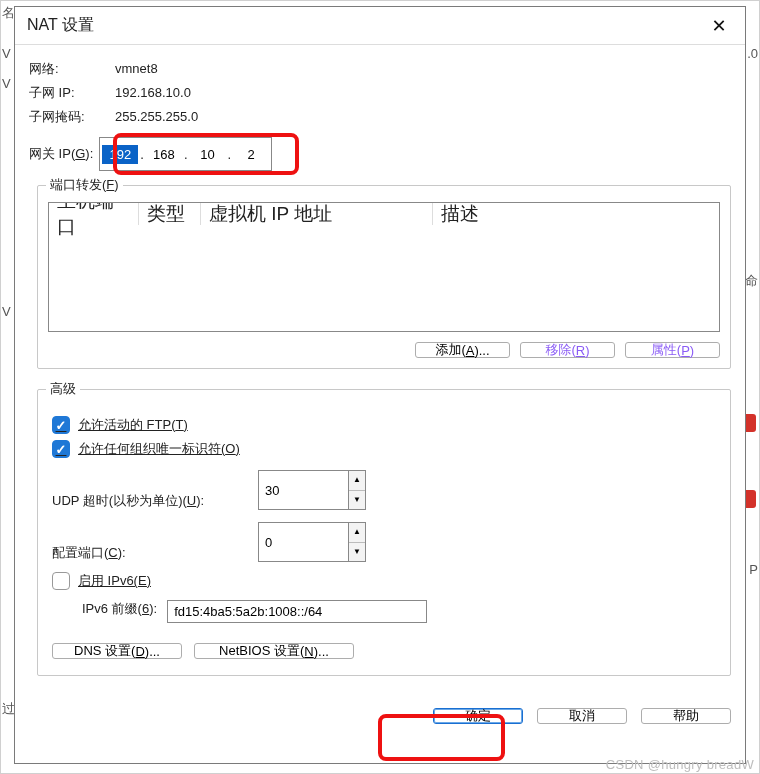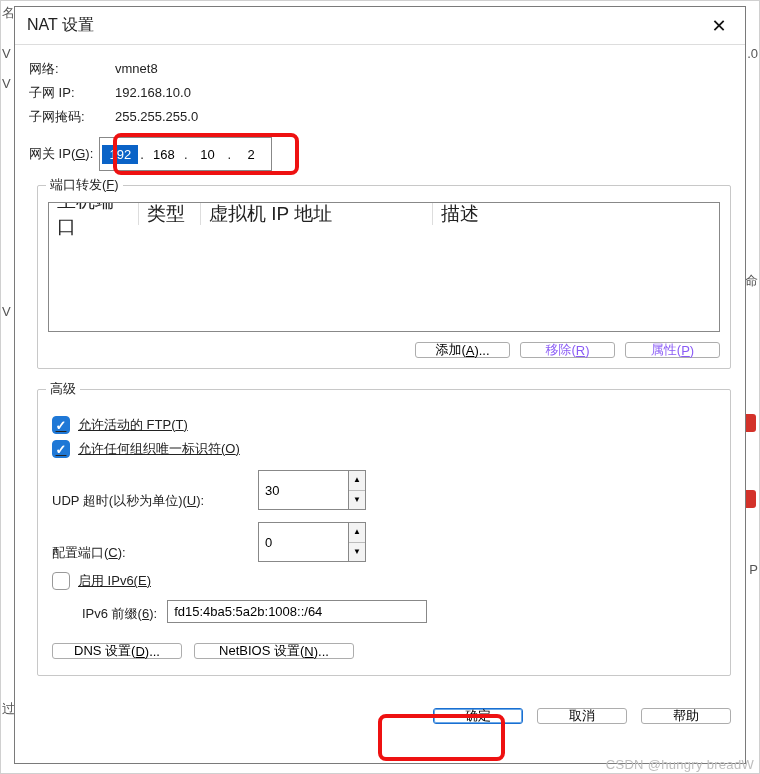--- a/index.html
+++ b/index.html
@@ -121,21 +121,21 @@
   }
   .spin {
     width:18px; border:1px solid #888; display:flex; flex-direction:column;
   }
   .spin button {
     flex:1; border:none; background:#f3f3f3; font-size:8px; line-height:1;
     padding:0; cursor:pointer;
   }
   .spin button:first-child { border-bottom:1px solid #bbb; }
 
-  .ipv6-row { display:flex; align-items:flex-end; gap:10px; margin-top:10px; padding-left:30px;}
+  .ipv6-row { display:flex; align-items:flex-start; gap:10px; margin-top:10px; padding-left:30px;}
   .ipv6-row input {
     width:260px; border:1px solid #888; padding:3px 6px; font-size:13px; font-family:inherit;
   }
 
   .dns-row { display:flex; gap:12px; margin-top:20px; }
 
   .footer-row {
     display:flex; justify-content:flex-end; gap:14px;
     padding: 18px 14px 10px 14px;
   }

